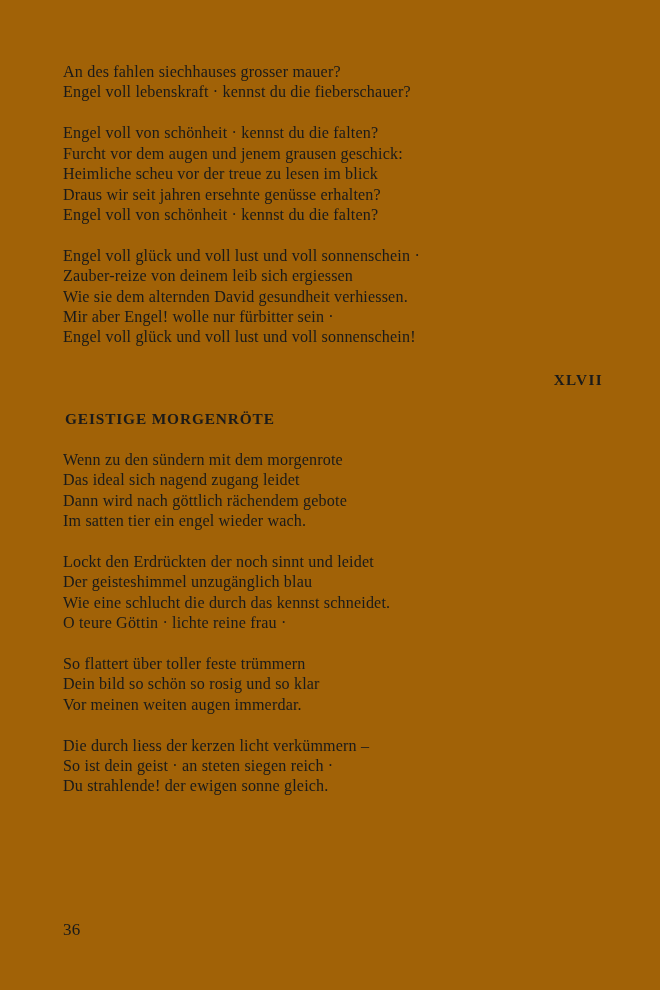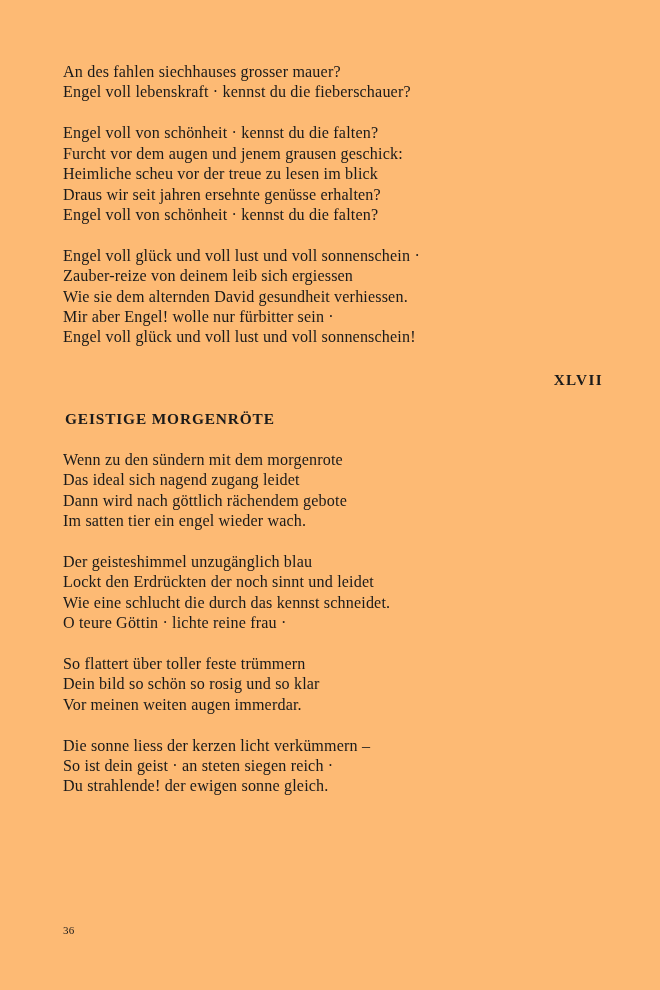--- a/index.html
+++ b/index.html
@@ -8,21 +8,21 @@
     background: #ffffff;
   }
   body {
     font-family: "Liberation Serif", "DejaVu Serif", serif;
     color: #1a1a1a;
   }
   .page {
     position: relative;
     width: 660px;
     height: 990px;
-    background: #fdba74;
+    background: #a16207;
     overflow: hidden;
     box-sizing: border-box;
   }
   .text-block {
     position: absolute;
     left: 63px;
     top: 62px;
     width: 540px;
   }
   .stanza {
@@ -56,21 +56,21 @@
     font-size: 15.4px;
     line-height: 20.4px;
     letter-spacing: 0.055em;
     margin: 0 0 20px 0;
     padding-left: 2px;
   }
   .folio {
     position: absolute;
     left: 63px;
     top: 923px;
-    font-size: 11px;
+    font-size: 17px;
     line-height: 14px;
     color: #1a1a1a;
     letter-spacing: 0.02em;
   }
 </style>
 </head>
 <body>
 
 <div class="page">
 
@@ -103,34 +103,34 @@
     </div>
 
     <div class="stanza">
       <div class="line">Wenn zu den sündern mit dem morgenrote</div>
       <div class="line">Das ideal sich nagend zugang leidet</div>
       <div class="line">Dann wird nach göttlich rächendem gebote</div>
       <div class="line">Im satten tier ein engel wieder wach.</div>
     </div>
 
     <div class="stanza">
+      <div class="line">Lockt den Erdrückten der noch sinnt und leidet</div>
       <div class="line">Der geisteshimmel unzugänglich blau</div>
-      <div class="line">Lockt den Erdrückten der noch sinnt und leidet</div>
       <div class="line">Wie eine schlucht die durch das kennst schneidet.</div>
       <div class="line">O teure Göttin · lichte reine frau ·</div>
     </div>
 
     <div class="stanza">
       <div class="line">So flattert über toller feste trümmern</div>
       <div class="line">Dein bild so schön so rosig und so klar</div>
       <div class="line">Vor meinen weiten augen immerdar.</div>
     </div>
 
     <div class="stanza">
-      <div class="line">Die sonne liess der kerzen licht verkümmern –</div>
+      <div class="line">Die durch liess der kerzen licht verkümmern –</div>
       <div class="line">So ist dein geist · an steten siegen reich ·</div>
       <div class="line">Du strahlende! der ewigen sonne gleich.</div>
     </div>
 
   </div>
 
   <div class="folio">36</div>
 
 </div>
 

